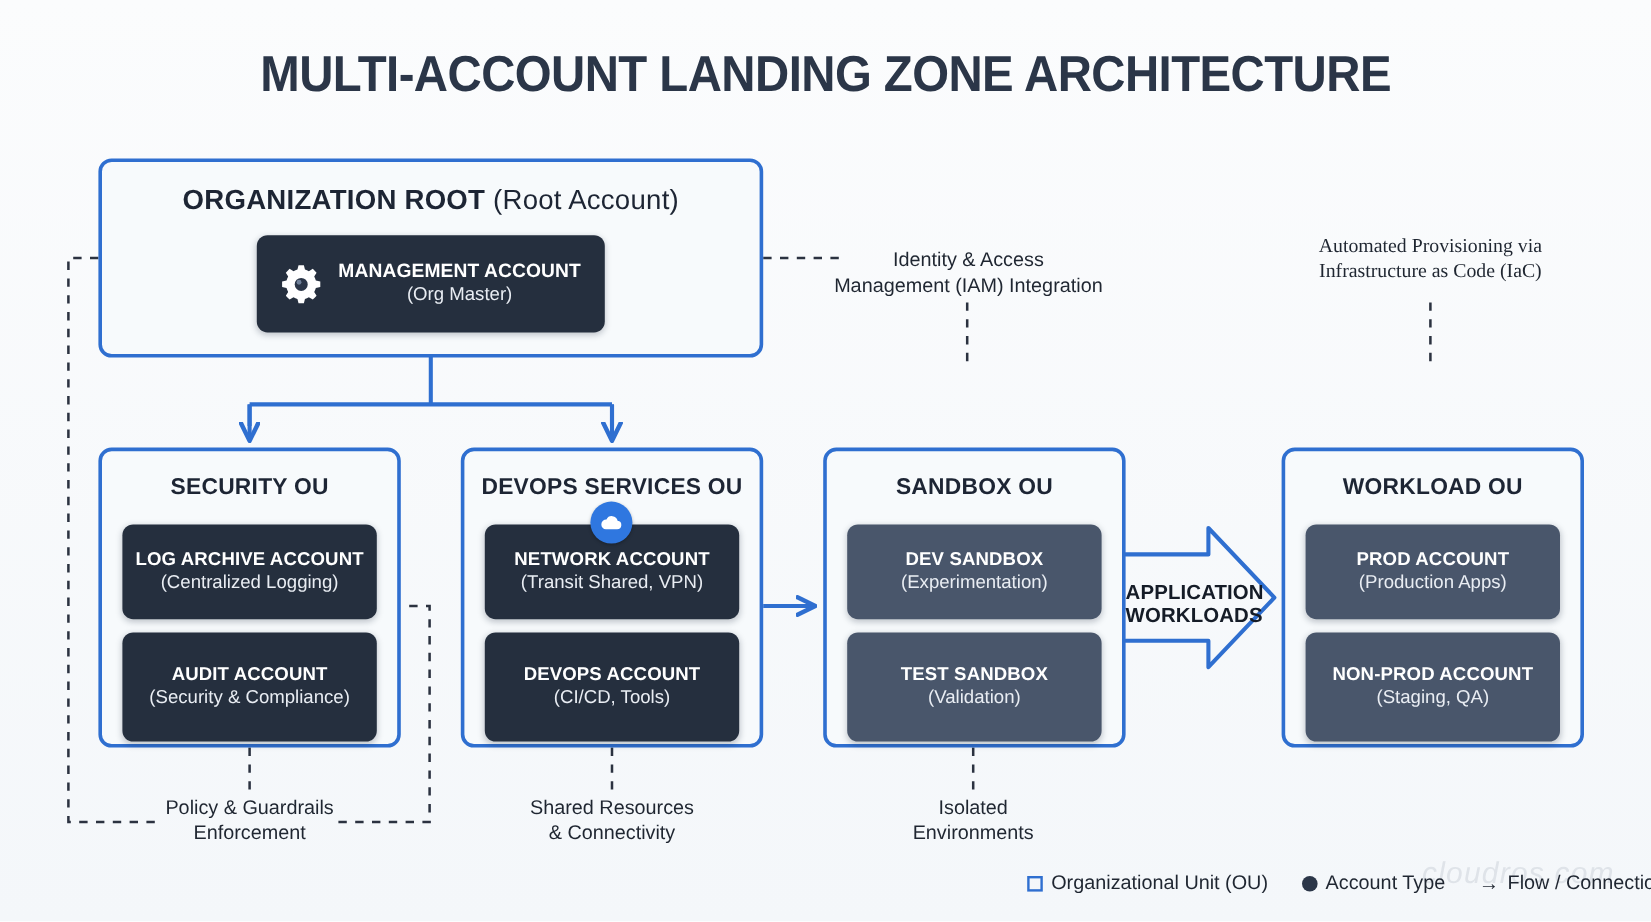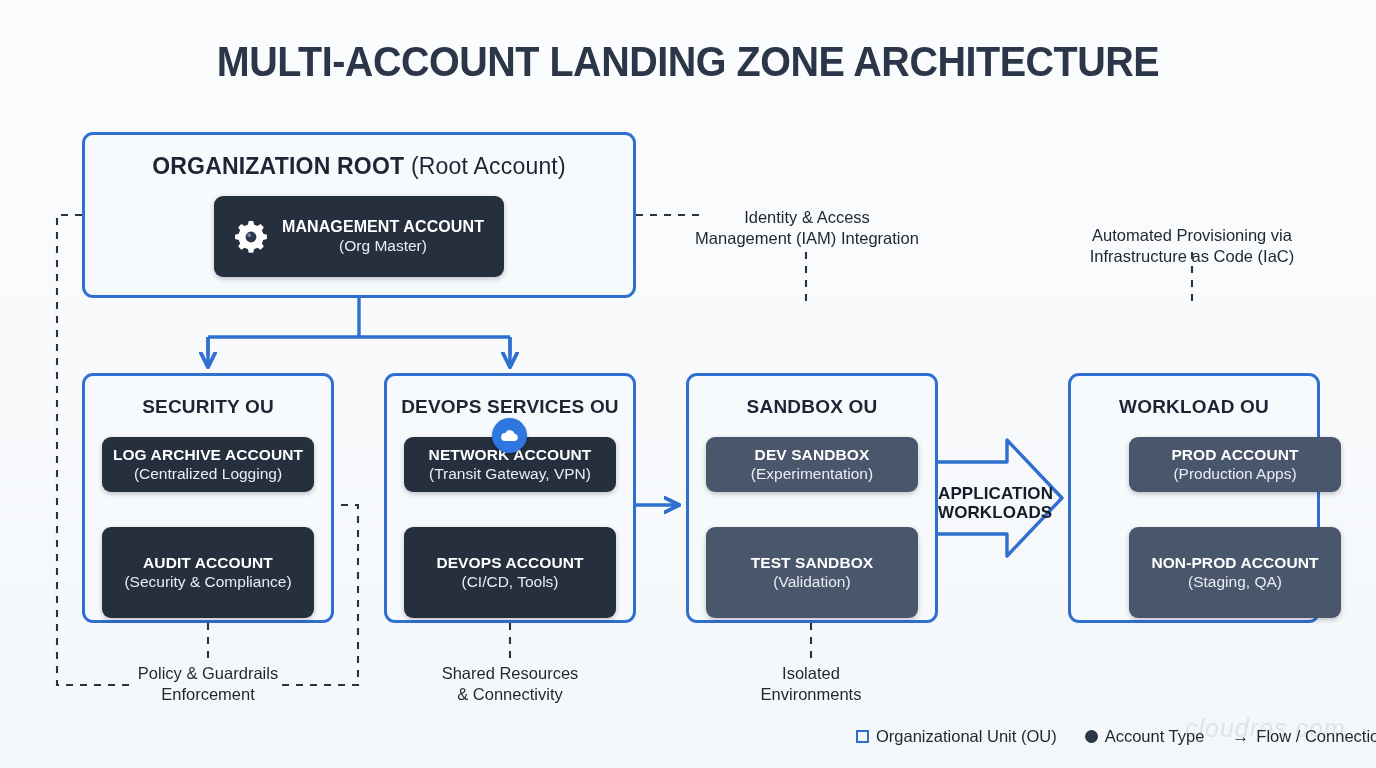--- a/index.html
+++ b/index.html
@@ -114,26 +114,26 @@
 
   .gear-icon { width: 34px; height: 34px; flex: 0 0 34px; }
 
   
   #security-ou { left: 82px;  top: 373px; width: 252px; height: 250px; }
   #shared-ou   { left: 384px; top: 373px; width: 252px; height: 250px; }
   #sandbox-ou  { left: 686px; top: 373px; width: 252px; height: 250px; }
   #workload-ou { left: 1068px;top: 373px; width: 252px; height: 250px; }
   .ou.col .ou-title { top: 20px; }
 
-  .acct.row1 { top: 437px; width: 212px; height: 55px; }
+  .acct.row1 { top: 437px; width: 212px; height: 79px; }
   .acct.row2 { top: 527px; width: 212px; height: 91px; }
   .c1 { left: 102px; }
   .c2 { left: 404px; }
   .c3 { left: 706px; }
-  .c4 { left: 1129px; text-align: right; }
+  .c4 { left: 1088px; text-align: right; }
 
   
   #cloud-badge {
     position: absolute;
     left: 492px; top: 418px;
     width: 35px; height: 35px;
     border-radius: 50%;
     background: #2f77e0;
     display: flex; align-items: center; justify-content: center;
     box-shadow: 0 1px 3px rgba(0,0,0,0.28);
@@ -274,21 +274,21 @@
   <div class="acct dark row2 c1">
     <div class="a-title">AUDIT ACCOUNT</div>
     <div class="a-sub">(Security &amp; Compliance)</div>
   </div>
 
   <div class="ou col" id="shared-ou">
     <div class="ou-title">DEVOPS SERVICES OU</div>
   </div>
   <div class="acct dark row1 c2">
     <div class="a-title">NETWORK ACCOUNT</div>
-    <div class="a-sub">(Transit Gateway, VPN)</div>
+    <div class="a-sub">(Transit Shared, VPN)</div>
   </div>
   <div class="acct dark row2 c2">
     <div class="a-title">DEVOPS ACCOUNT</div>
     <div class="a-sub">(CI/CD, Tools)</div>
   </div>
   <div id="cloud-badge">
     <svg width="21" height="21" viewBox="0 0 24 24">
       <path fill="#ffffff" d="M6.8 18.4 h10.6 a4.05 4.05 0 0 0 0.5-8.07 a5.6 5.6 0 0 0 -10.6-1.2 a4.2 4.2 0 0 0 -0.5 9.27 z"></path>
     </svg>
   </div>
@@ -320,21 +320,21 @@
   <div id="appwork-label">
     <div>APPLICATION</div>
     <div>WORKLOADS</div>
   </div>
 
   <div class="annot" style="left:689px; top:207px; width:236px;">
     <div>Identity &amp; Access</div>
     <div>Management (IAM) Integration</div>
   </div>
 
-  <div class="annot" style="left:1069px; top:225px; width:246px;">
+  <div class="annot" style="left:1069px; top:194px; width:246px;font-family:Liberation Serif, serif;">
     <div>Automated Provisioning via</div>
     <div>Infrastructure as Code (IaC)</div>
   </div>
 
   <div class="annot" style="left:108px; top:663px; width:200px;">
     <div>Policy &amp; Guardrails</div>
     <div>Enforcement</div>
   </div>
 
   <div class="annot" style="left:410px; top:663px; width:200px;">

